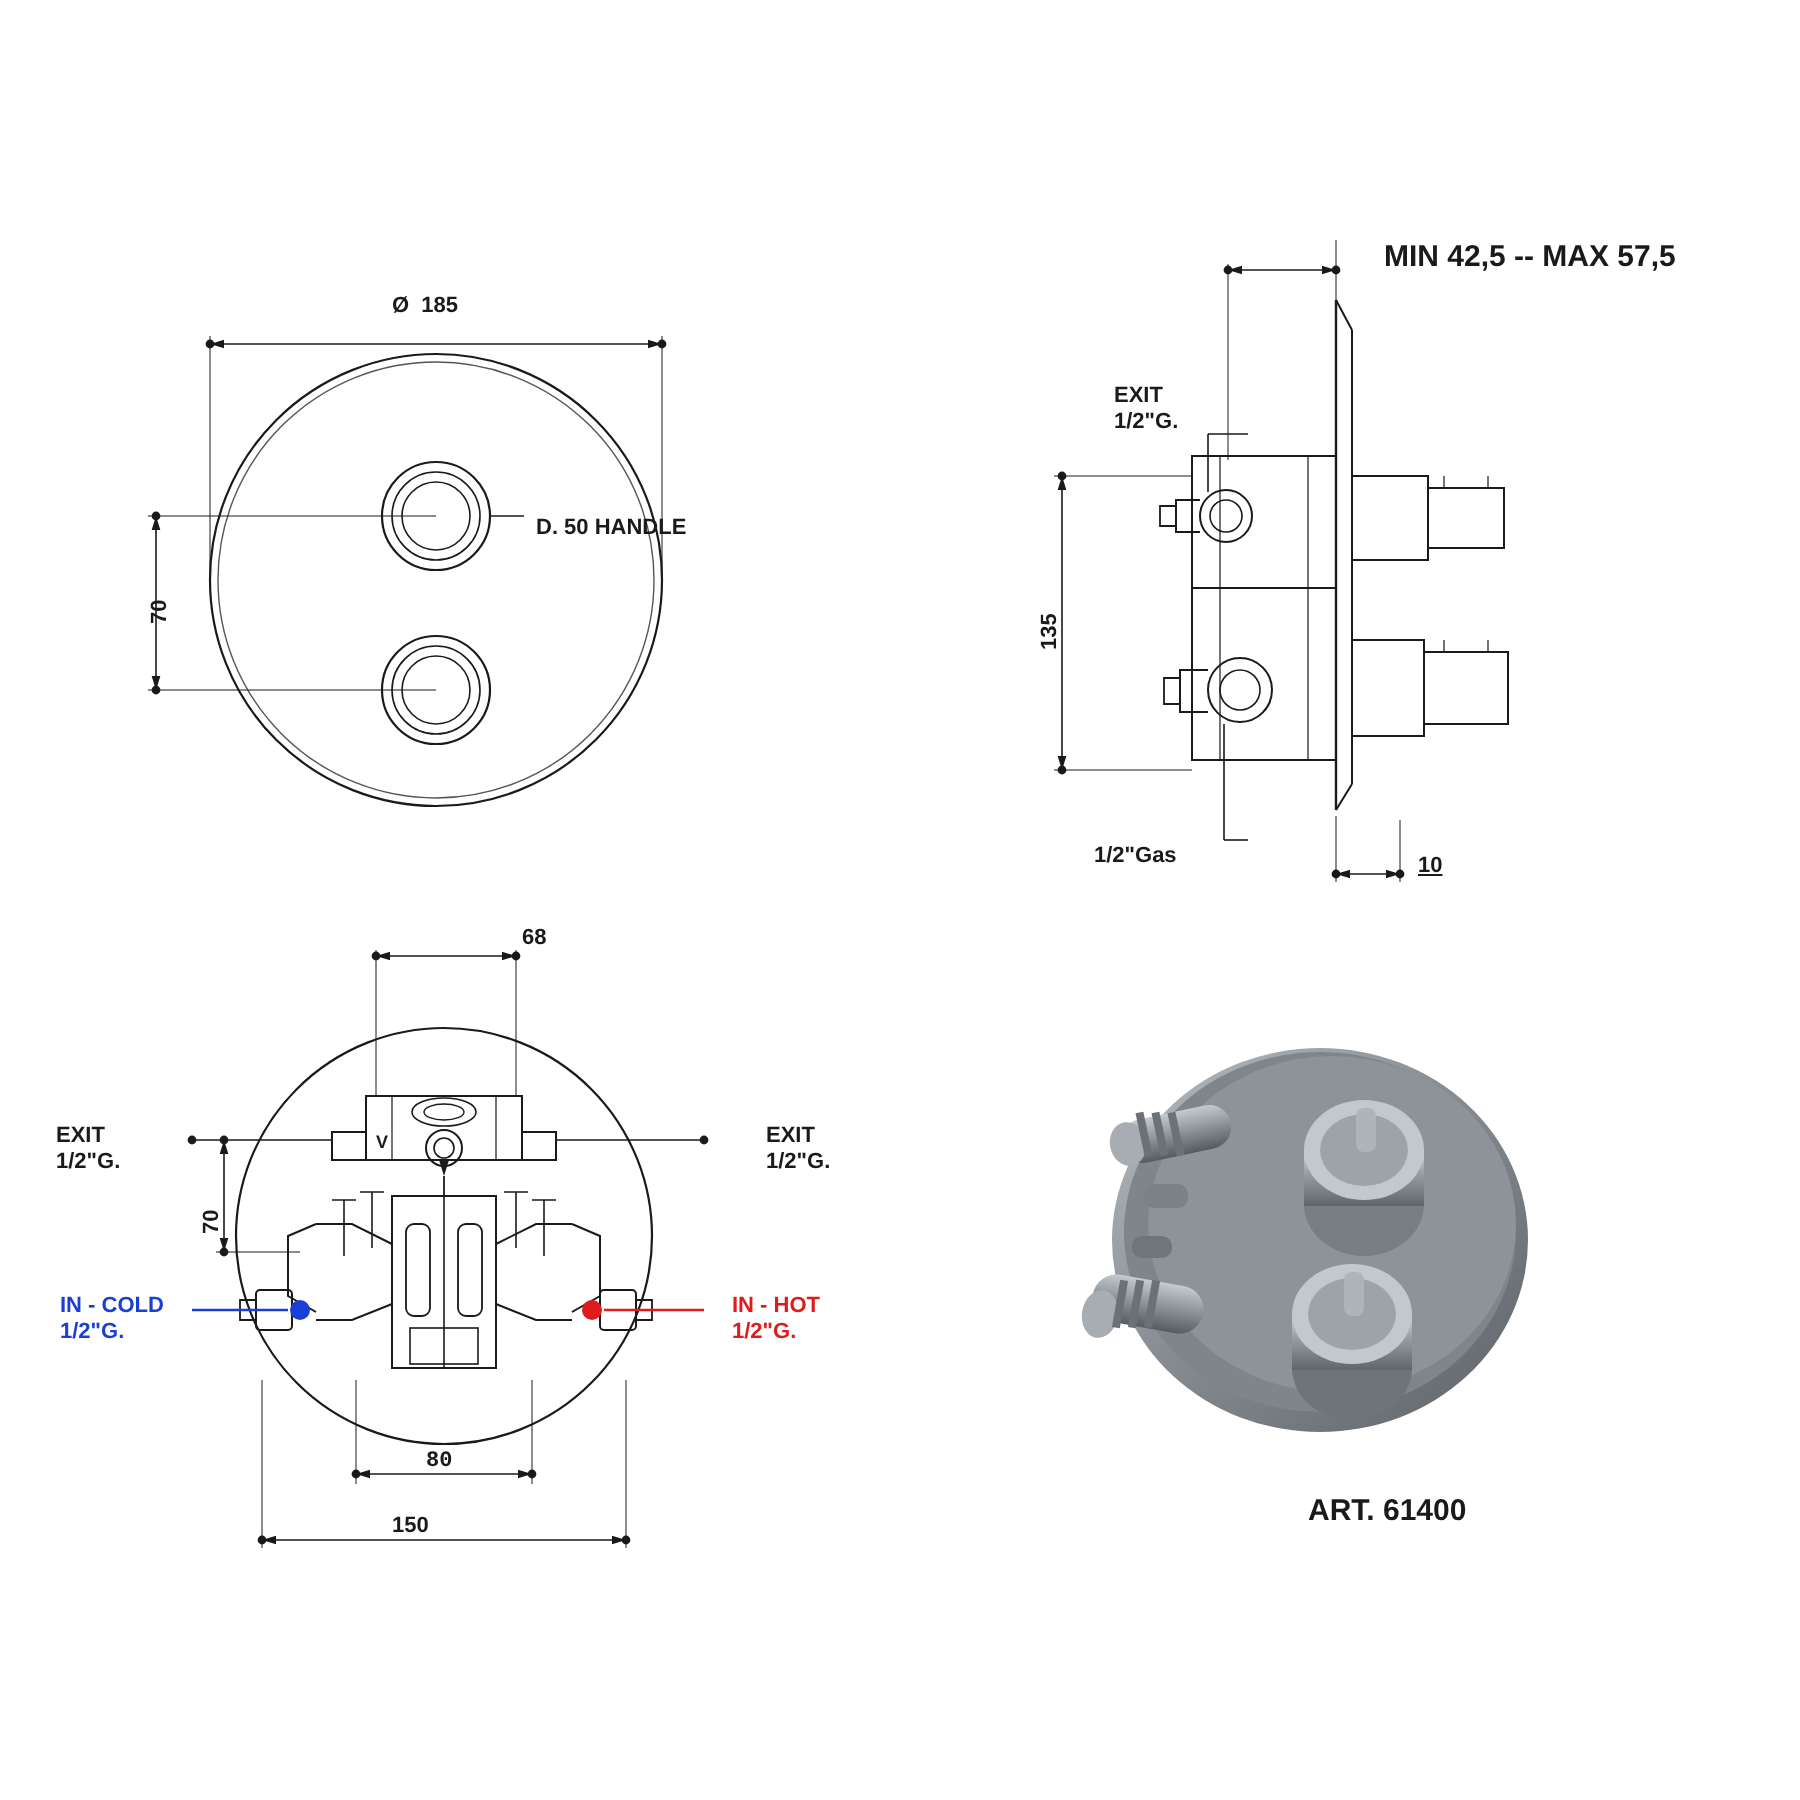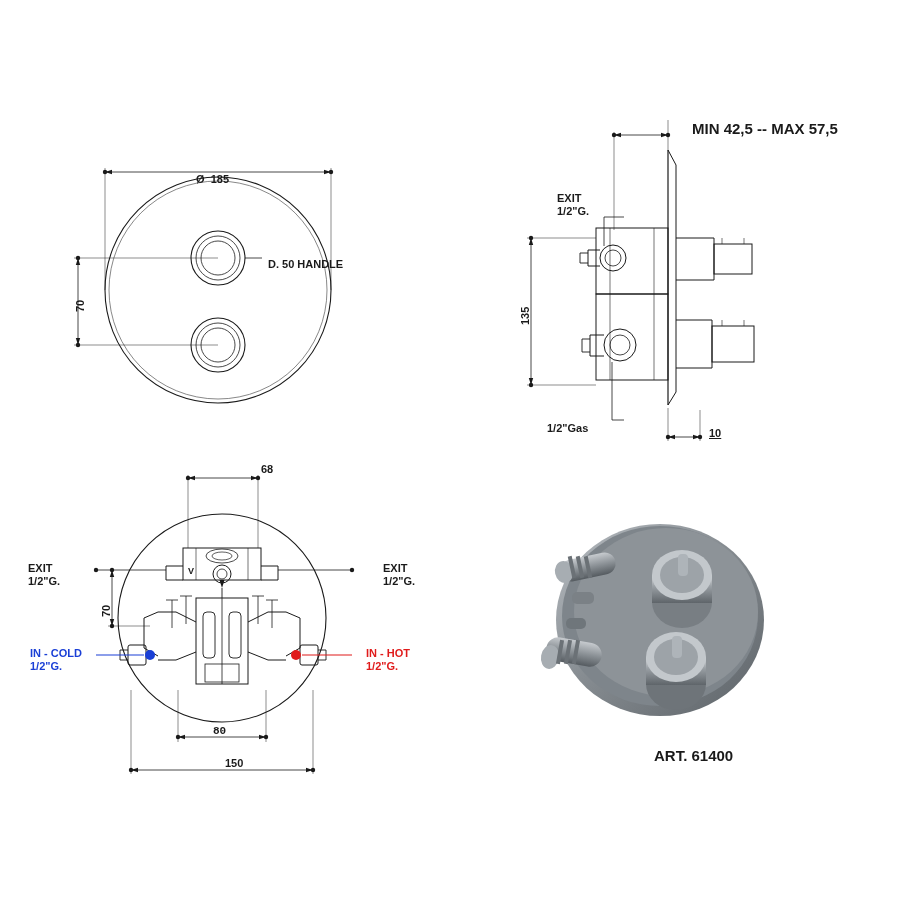--- a/index.html
+++ b/index.html
@@ -241,35 +241,35 @@
           <rect x="646" y="657" width="60" height="28" fill="url(#gKnob)"></rect>
           <ellipse cx="676" cy="657" rx="30" ry="25" fill="#c3c8cc"></ellipse>
           <ellipse cx="676" cy="657" rx="22" ry="18" fill="#9da3a8"></ellipse>
           <rect x="672" y="636" width="10" height="22" rx="4" fill="#aeb4b9"></rect>
         </g>
       </g>
 
     </g>
   </svg>
 
-  <div class="lbl" style="left:196px;top:173px;">Ø  185</div>
+  <div class="lbl" style="left:196px;top:147px;">Ø  185</div>
   <div class="lbl rot" style="left:74px;top:312px;">70</div>
   <div class="lbl" style="left:268px;top:258px;">D. 50 HANDLE</div>
 
   <div class="lbl big" style="left:692px;top:120px;">MIN 42,5 -- MAX 57,5</div>
   <div class="lbl" style="left:557px;top:192px;">EXIT
 1/2"G.</div>
   <div class="lbl rot" style="left:519px;top:325px;">135</div>
   <div class="lbl" style="left:547px;top:422px;">1/2"Gas</div>
   <div class="lbl" style="left:709px;top:427px;text-decoration:underline;">10</div>
 
   <div class="lbl" style="left:213px;top:463px;padding-left:48px;">68</div>
   <div class="lbl rot" style="left:100px;top:617px;">70</div>
   <div class="lbl" style="left:213px;top:725px;font-family:Liberation Mono, monospace;">80</div>
-  <div class="lbl" style="left:225px;top:757px;text-align:center;">150</div>
+  <div class="lbl" style="left:196px;top:757px;text-align:center;">150</div>
   <div class="lbl" style="left:28px;top:562px;">EXIT
 1/2"G.</div>
   <div class="lbl" style="left:383px;top:562px;">EXIT
 1/2"G.</div>
   <div class="lbl cold" style="left:30px;top:647px;">IN - COLD
 1/2"G.</div>
   <div class="lbl hot" style="left:366px;top:647px;">IN - HOT
 1/2"G.</div>
   <div class="lbl" style="left:188px;top:566px;font-size:9px;">V</div>
 

